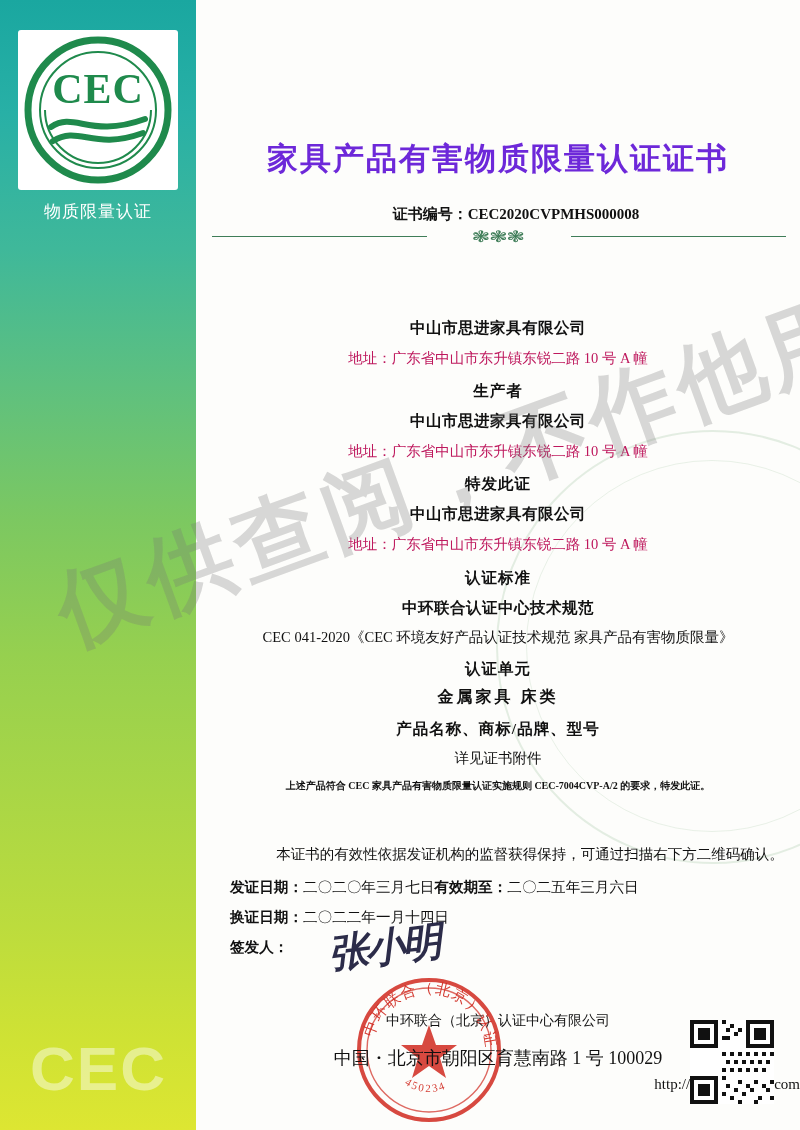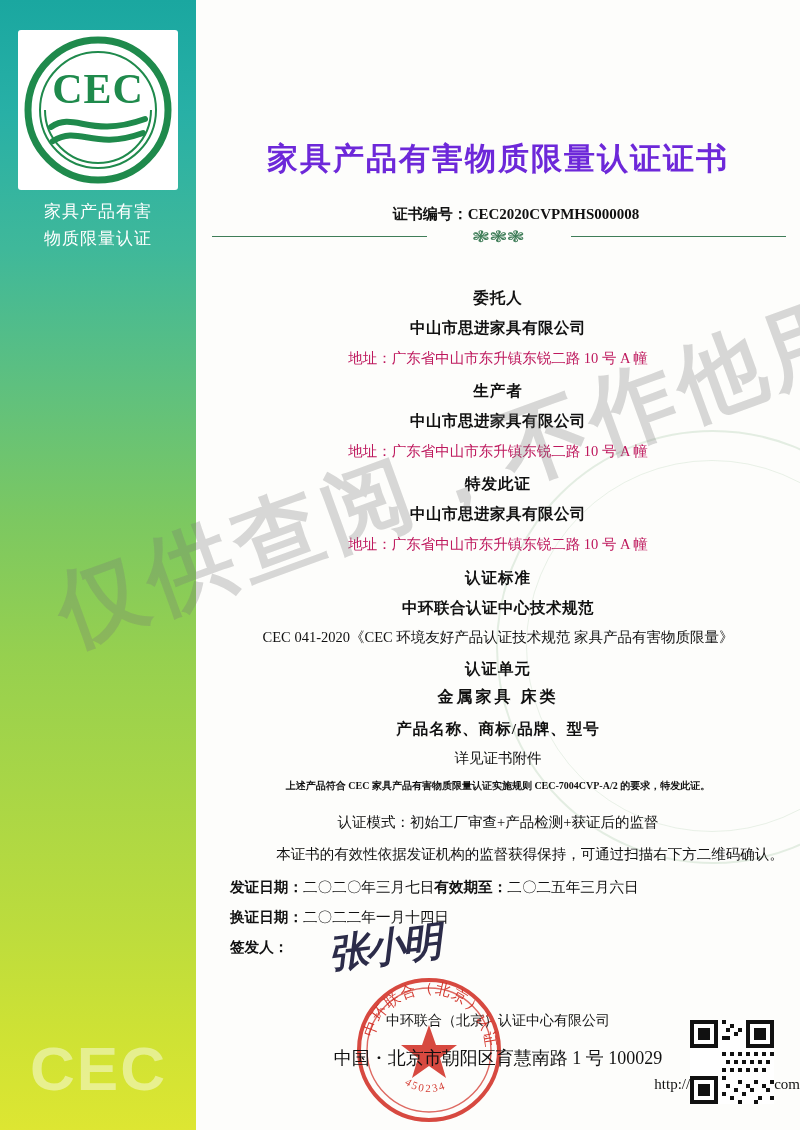--- a/index.html
+++ b/index.html
@@ -168,21 +168,20 @@
         <circle cx="75" cy="75" r="70" fill="none" stroke="#1f8a4c" stroke-width="7"></circle>
         <circle cx="75" cy="75" r="58" fill="none" stroke="#1f8a4c" stroke-width="2"></circle>
         <text x="75" y="68" text-anchor="middle" font-family="Liberation Serif, serif" font-size="42" font-weight="bold" fill="#1f8a4c" letter-spacing="1">CEC</text>
         <path d="M28 92 C 52 76, 66 104, 122 84" fill="none" stroke="#1f8a4c" stroke-width="6" stroke-linecap="round"></path>
         <path d="M30 106 C 56 90, 70 116, 120 98" fill="none" stroke="#1f8a4c" stroke-width="6" stroke-linecap="round"></path>
         <path d="M22 75 A 53 53 0 0 0 128 75" fill="none" stroke="#1f8a4c" stroke-width="2"></path>
       </svg>
     </div>
 
     <div class="band-caption">
-      <div>家具产品有害</div>
       <div>物质限量认证</div>
     </div>
 
     <div class="band-cec">CEC</div>
   </div>
 
   <div class="content">
 
     <div class="wm-ring"></div>
     <div class="wm-ring2"></div>
@@ -192,21 +191,20 @@
     <div class="cert-no-row">
       <span class="lbl">证书编号：</span><span>CEC2020CVPMHS000008</span>
     </div>
 
     <div class="rule left"></div>
     <div class="rule right"></div>
     <div class="flourish">
       <span class="fl-g">❃❃❃</span>
     </div>
 
-    <div class="ctr hd" style="top:288px">委托人</div>
     <div class="ctr org" style="top:318px">中山市思进家具有限公司</div>
     <div class="ctr addr" style="top:349px">地址：广东省中山市东升镇东锐二路 10 号 A 幢</div>
 
     <div class="ctr hd" style="top:381px">生产者</div>
     <div class="ctr org" style="top:411px">中山市思进家具有限公司</div>
     <div class="ctr addr" style="top:442px">地址：广东省中山市东升镇东锐二路 10 号 A 幢</div>
 
     <div class="ctr hd" style="top:474px">特发此证</div>
     <div class="ctr org" style="top:504px">中山市思进家具有限公司</div>
     <div class="ctr addr" style="top:535px">地址：广东省中山市东升镇东锐二路 10 号 A 幢</div>
@@ -216,21 +214,20 @@
     <div class="ctr std" style="top:628px">CEC 041-2020《CEC 环境友好产品认证技术规范 家具产品有害物质限量》</div>
 
     <div class="ctr hd" style="top:659px">认证单元</div>
     <div class="ctr unit" style="top:687px">金属家具 床类</div>
 
     <div class="ctr hd" style="top:719px">产品名称、商标/品牌、型号</div>
     <div class="ctr attach" style="top:749px">详见证书附件</div>
 
     <div class="ctr statement" style="top:779px">上述产品符合 CEC 家具产品有害物质限量认证实施规则 CEC-7004CVP-A/2 的要求，特发此证。</div>
 
-    <div class="ctr mode" style="top:813px">认证模式：初始工厂审查+产品检测+获证后的监督</div>
     <div class="ctr valid-note" style="top:845px">本证书的有效性依据发证机构的监督获得保持，可通过扫描右下方二维码确认。</div>
 
     <div class="date-line" style="top:878px">
       <b>发证日期：</b><span>二〇二〇年三月七日</span><b>有效期至：</b><span>二〇二五年三月六日</span>
     </div>
     <div class="date-line" style="top:908px">
       <b>换证日期：</b><span>二〇二二年一月十四日</span>
     </div>
 
     <div class="sign-label">签发人：</div>

